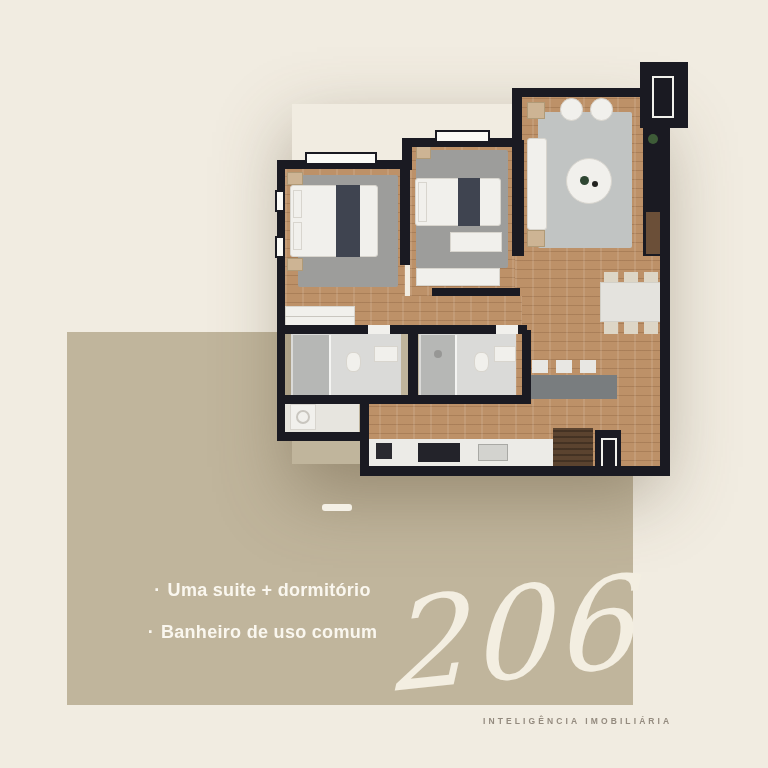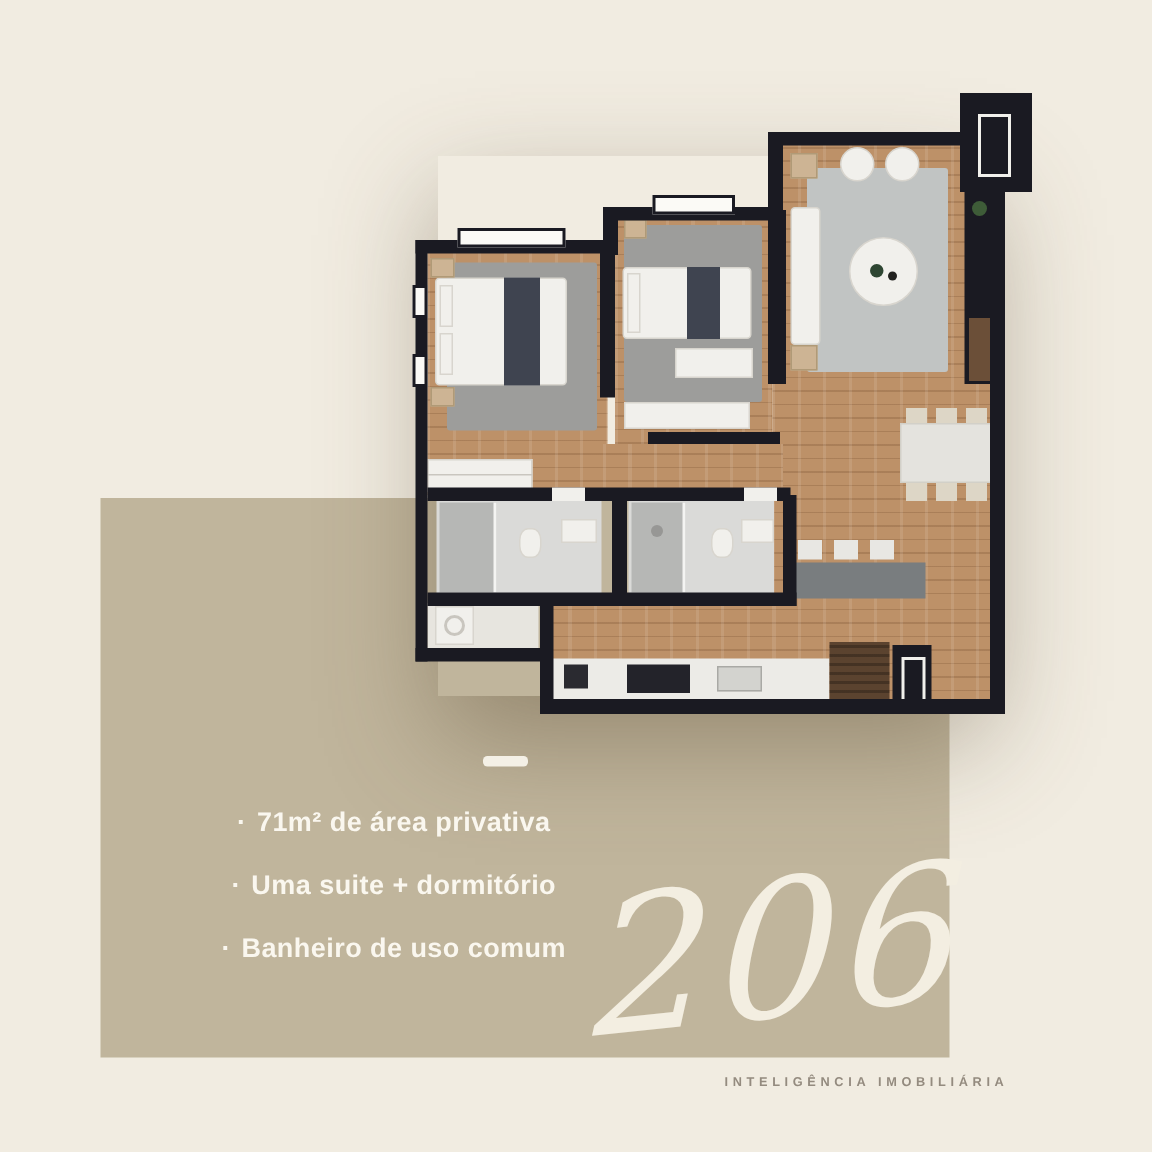--- a/index.html
+++ b/index.html
@@ -155,23 +155,20 @@
     <div class="abs win" style="left:55px;top:102px;width:72px;height:13px"></div>
     <div class="abs win" style="left:185px;top:80px;width:55px;height:13px"></div>
     <div class="abs win" style="left:25px;top:140px;width:10px;height:22px"></div>
     <div class="abs win" style="left:25px;top:186px;width:10px;height:22px"></div>
 
     <div class="abs wall" style="left:390px;top:12px;width:48px;height:66px"></div>
     <div class="abs" style="left:402px;top:26px;width:18px;height:38px;border:2px solid #f1f0ec"></div>
   </div>
 
   <div class="abs dash"></div>
-  <div class="abs feat" style="top:537px">
-    <span class="b">·</span><span>71m² de área privativa</span>
-  </div>
   <div class="abs feat" style="top:621px">
     <span class="b">·</span><span>Banheiro de uso comum</span>
   </div>
   <div class="abs feat" style="top:579px">
     <span class="b">·</span><span>Uma suite + dormitório</span>
   </div>
 
   <div class="abs unit">206</div>
 
   <div class="abs tagline">INTELIGÊNCIA IMOBILIÁRIA</div>

